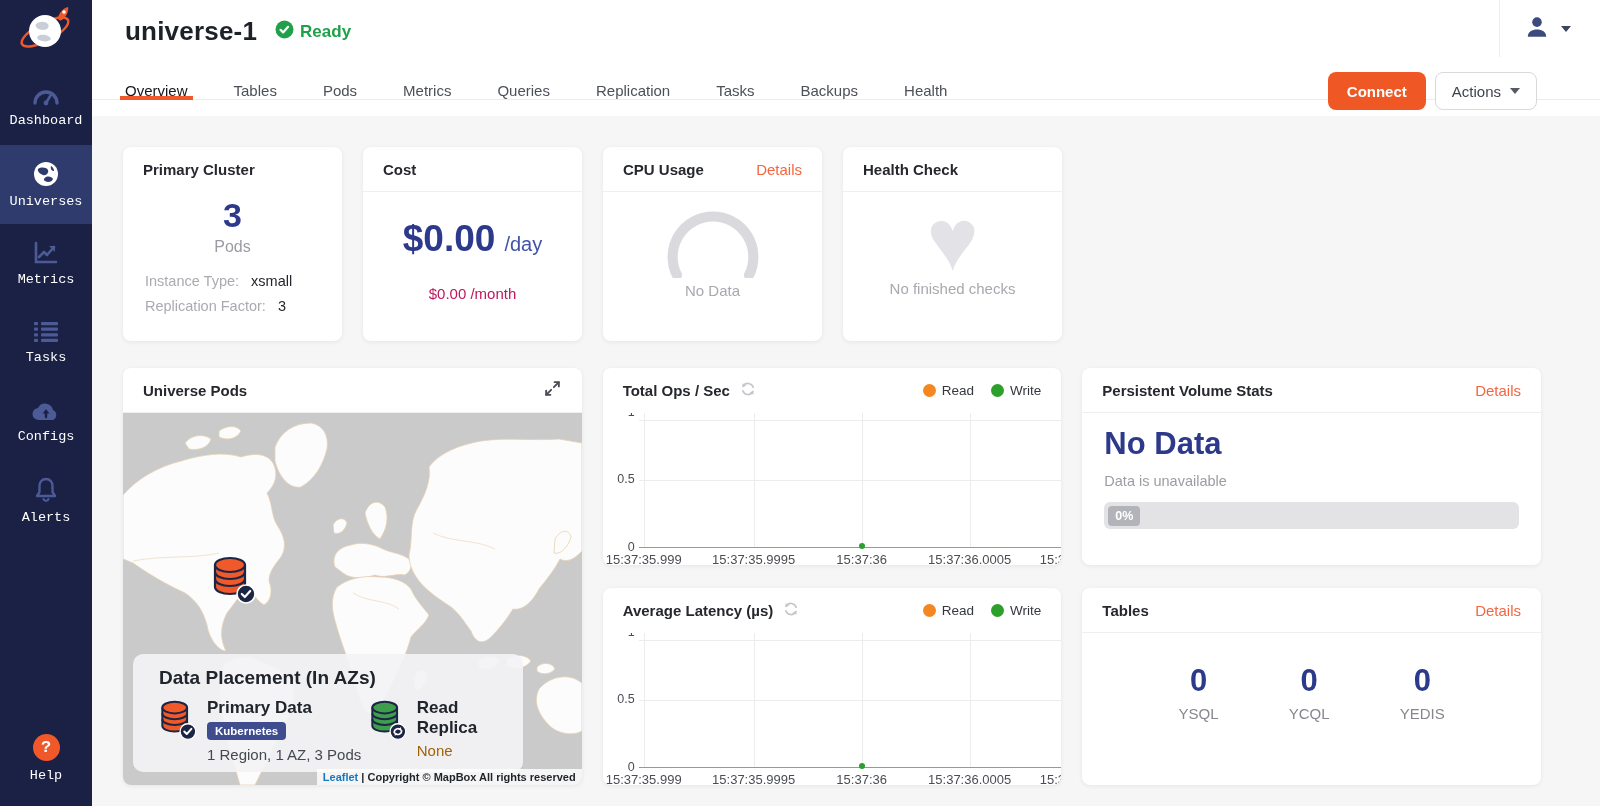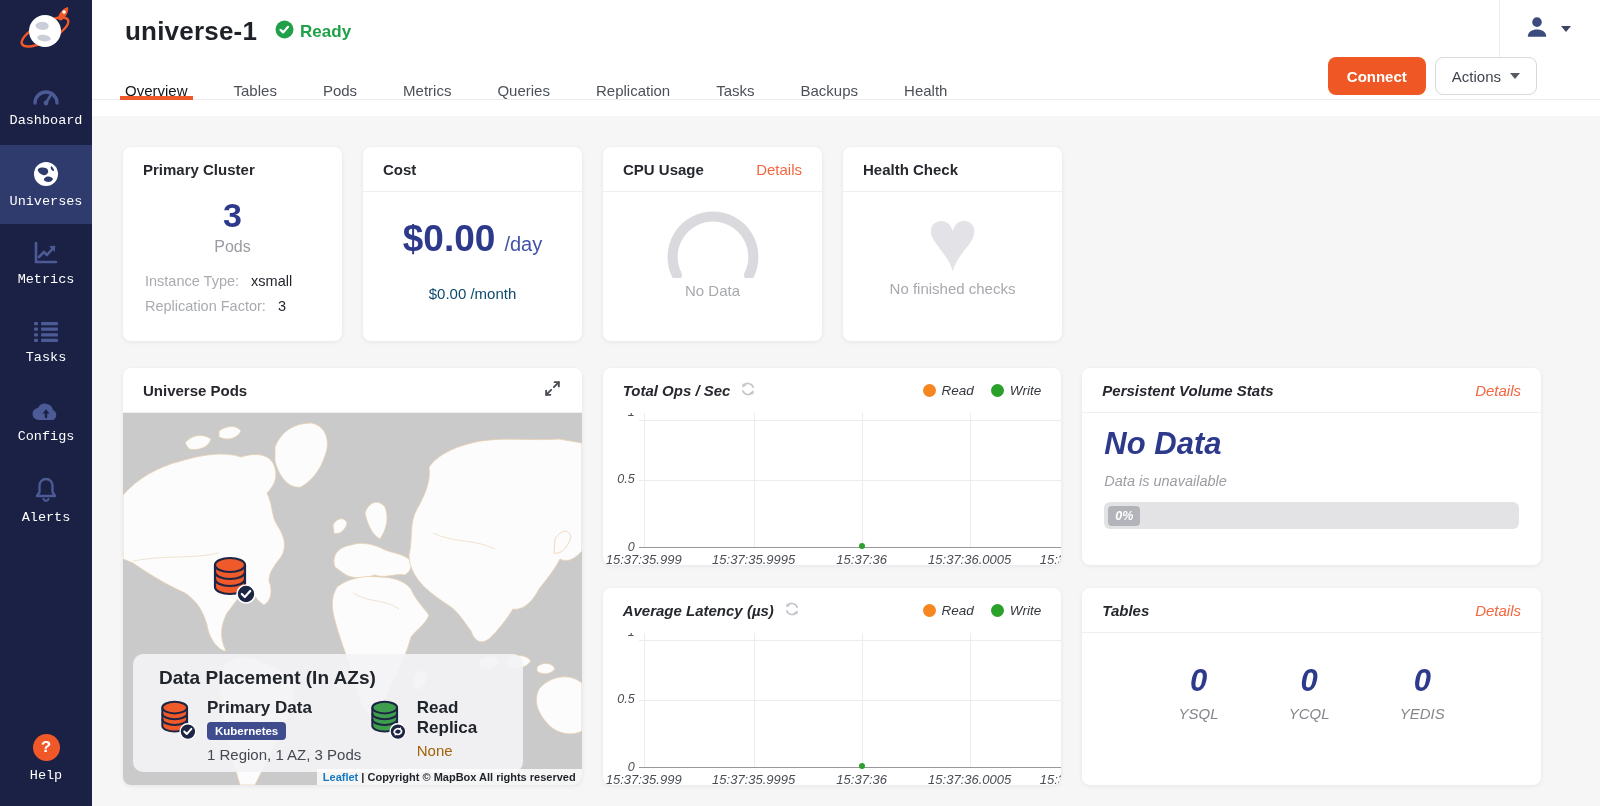--- a/index.html
+++ b/index.html
@@ -20,21 +20,21 @@
   .topbar { background:#fff; height:116px; position:relative; }
   .title-row { display:flex; align-items:center; gap:18px; padding:16px 0 0 33px; }
   .uni-title { font-size:26px; font-weight:bold; color:#1e2228; letter-spacing:.2px; }
   .status-badge { display:flex; align-items:center; gap:6px; color:#21a04a; font-weight:bold; font-size:17px; }
   .user-box { position:absolute; top:0; right:0; height:57px; display:flex; align-items:center; gap:11px; padding:0 29px 0 24px; border-left:1px solid #ededef; cursor:pointer; }
   .caret { width:0; height:0; border-left:5px solid transparent; border-right:5px solid transparent; border-top:6px solid #3c4560; }
   .tab-row { display:flex; gap:46px; padding-left:33px; align-items:flex-end; height:53px; border-bottom:1px solid #ececee; }
   .tab { font-size:15px; color:#4c5058; position:relative; cursor:pointer; white-space:nowrap; }
   .tab.active { color:#15171c; }
   .tab.active::after { content:""; position:absolute; left:-5px; right:-5px; bottom:-1px; height:4px; background:#f0582a; }
-  .toolbar { position:absolute; right:63px; top:57px; display:flex; gap:9px; }
+  .toolbar { position:absolute; right:63px; top:72px; display:flex; gap:9px; }
   .btn-connect { background:#ef5824; color:#fff; border:none; border-radius:8px; height:38px; padding:0 19px; font-size:15px; font-weight:bold; font-family:inherit; cursor:pointer; }
   .btn-actions { background:#fff; border:1px solid #d8d8dd; border-radius:8px; height:38px; padding:0 16px; color:#3f444c; font-size:15px; font-family:inherit; display:flex; align-items:center; gap:9px; cursor:pointer; }
   .btn-actions .caret { border-top-color:#555a63; }
 
   
   .content { padding:31px 59px 0 31px; }
   .row1 { display:grid; grid-template-columns:219px 219px 219px 219px 1fr; gap:21px; }
   .row2 { display:grid; grid-template-columns:1fr 1fr 1fr; gap:21px; margin-top:27px; }
   .card { background:#fff; border-radius:8px; box-shadow:0 1px 4px rgba(25,32,70,.08); overflow:hidden; }
   .row1 .card { height:194px; }
@@ -46,21 +46,21 @@
   .sub-label { font-size:16px; color:#9a9ca2; text-align:center; margin-top:3px; }
 
   .kv-rows { margin-top:13px; padding:0 22px; }
   .kv-row { display:flex; font-size:14.5px; line-height:1.75; }
   .kv-label { color:#a9abb0; }
   .kv-value { color:#23262c; margin-left:12px; }
 
   .cost-line { display:flex; align-items:baseline; justify-content:center; gap:9px; margin-top:26px; }
   .cost-value { font-size:37px; font-weight:bold; color:#2d3a8c; }
   .cost-unit { font-size:20px; color:#4152a8; }
-  .cost-month { text-align:center; font-size:15px; color:#0c4a6e; margin-top:25px; }
+  .cost-month { text-align:center; font-size:15px; color:#be185d; margin-top:25px; }
 
   .gauge-wrap { display:flex; justify-content:center; margin-top:18px; }
   .empty-text { text-align:center; font-size:15px; color:#a7a9ae; }
   .heart { text-align:center; font-size:88px; line-height:92px; color:#e3e3e7; margin-top:2px; }
 
   
   .map-card { height:417px; display:flex; flex-direction:column; }
   .map-body { position:relative; flex:1; background:#cacaca; overflow:hidden; }
   .map-svg { position:absolute; inset:0; }
   .map-marker { position:absolute; left:88px; top:142px; }
@@ -70,21 +70,21 @@
   .pcol { display:flex; gap:10px; }
   .pcol.left { width:222px; }
   .pcol-label { font-size:17px; font-weight:bold; color:#20242b; }
   .k8s-badge { display:inline-block; background:#3f4d8f; color:#fff; font-size:11.5px; font-weight:bold; padding:3px 8px; border-radius:4px; margin-top:4px; }
   .pcol-detail { font-size:15px; color:#44484f; margin-top:6px; }
   .pcol-none { font-size:15px; color:#a16207; margin-top:4px; }
   .attribution { position:absolute; right:0; bottom:0; background:rgba(255,255,255,.8); font-size:11px; font-weight:bold; color:#1f2329; padding:2px 6px; z-index:5; white-space:nowrap; }
   .attribution a { color:#1678c2; text-decoration:none; cursor:pointer; }
 
   
-  .stack { display:flex; flex-direction:column; gap:23px;font-style:italic; }
+  .stack { display:flex; flex-direction:column; gap:23px; }
   .chart-card, .half-card { height:197px; display:flex; flex-direction:column; }
   .chart-card .card-header { border-bottom:none; }
   .legend { display:flex; align-items:center; gap:17px; }
   .legend-item { display:flex; align-items:center; gap:6px; font-size:13.5px; color:#34373d; }
   .dot { width:13px; height:13px; border-radius:50%; }
   .dot.read { background:#f6861f; }
   .dot.write { background:#2ba02b; }
   .chart-body { position:relative; flex:1; overflow:hidden; font-size:12.5px; color:#4a4e54; }
   .hgrid { position:absolute; left:36px; right:0; height:1px; background:#ececef; }
   .hgrid.g1 { top:7px; } .hgrid.g05 { top:67px; }

